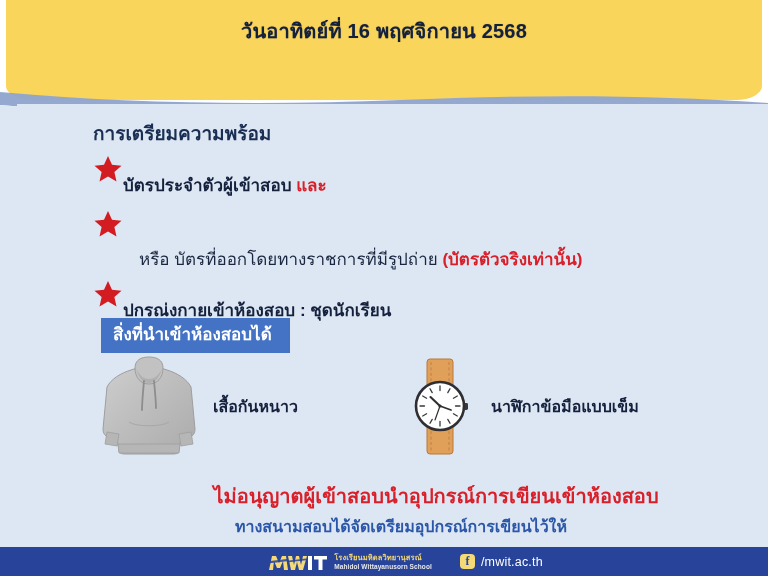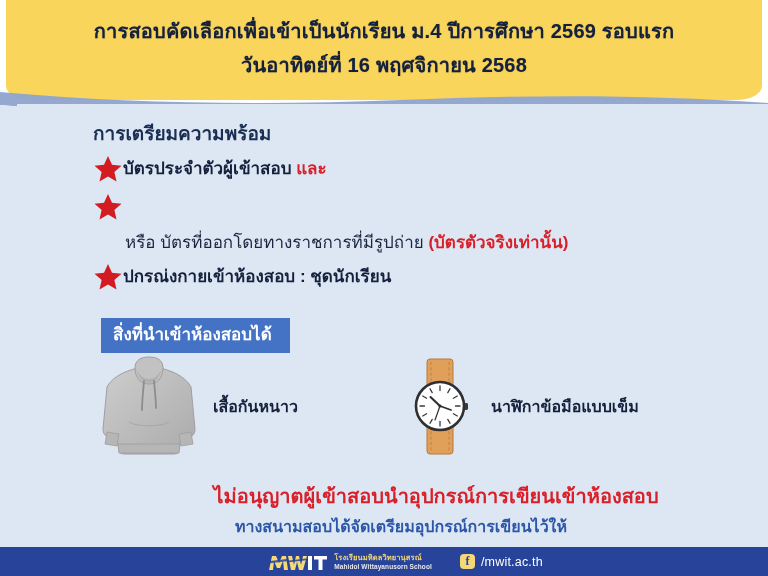--- a/index.html
+++ b/index.html
@@ -65,24 +65,25 @@
     flex:0 0 30px;
     width:30px; height:30px;
     margin-top:2px;
     color:#d21c22;
     line-height:0;
   }
   .star svg{ display:block; }
   .bullet-text{
     font-size:17px; font-weight:bold; color:#14203c;
     line-height:34px;
+    margin-top:17px;
   }
   .bullet-text .em-red{ color:#d8202a; }
   .bullet-sub{
-    margin-left:32px;
+    margin-left:46px;
     font-size:17px; font-weight:normal; color:#1b2740;
     line-height:34px;
   }
   .bullet-sub .em-red{ color:#d8202a; font-weight:bold; }
 
   
   .blue-label{
     position:absolute; left:84px; top:214px;
     padding:6px 18px 7px 12px;
     background:#4472c4;
@@ -164,21 +165,20 @@
     <div class="header-yellow"></div>
 
     <div class="header-wave">
       <svg width="768" height="32" viewBox="0 0 768 32" xmlns="http://www.w3.org/2000/svg">
         <path d="M0,6 C120,17 260,20 400,14 C540,8 660,9 768,17 L768,30 C660,22 540,21 400,27 C260,33 120,30 0,19 Z" fill="#8fa4cd" opacity="0.95"></path>
         <path d="M0,19 C120,30 260,33 400,27 C540,21 660,22 768,30 L768,32 L0,32 Z" fill="#dde7f3"></path>
       </svg>
     </div>
 
     <div class="header-title">
-      <div>การสอบคัดเลือกเพื่อเข้าเป็นนักเรียน ม.4 ปีการศึกษา 2569 รอบแรก</div>
       <div>วันอาทิตย์ที่ 16 พฤศจิกายน 2568</div>
     </div>
   </div>
 
   <div class="body-area">
 
     <div class="section-heading">การเตรียมความพร้อม</div>
 
     <div class="bullet-list">
 

